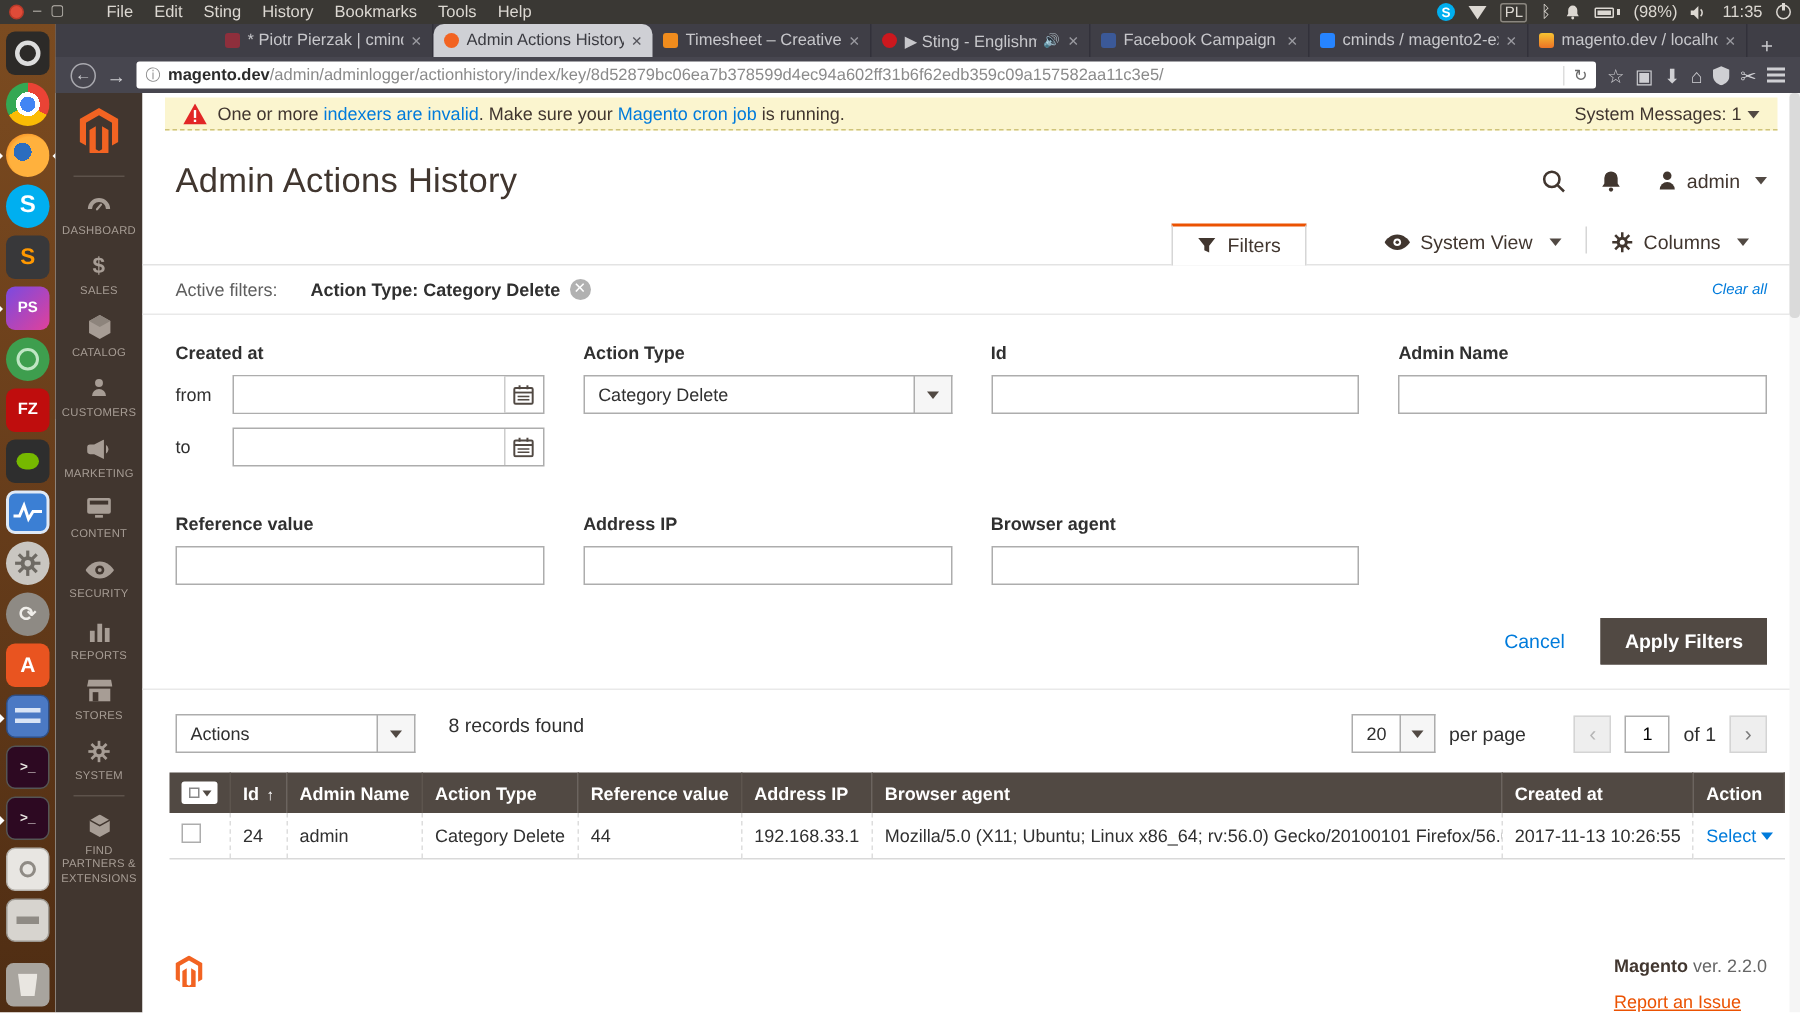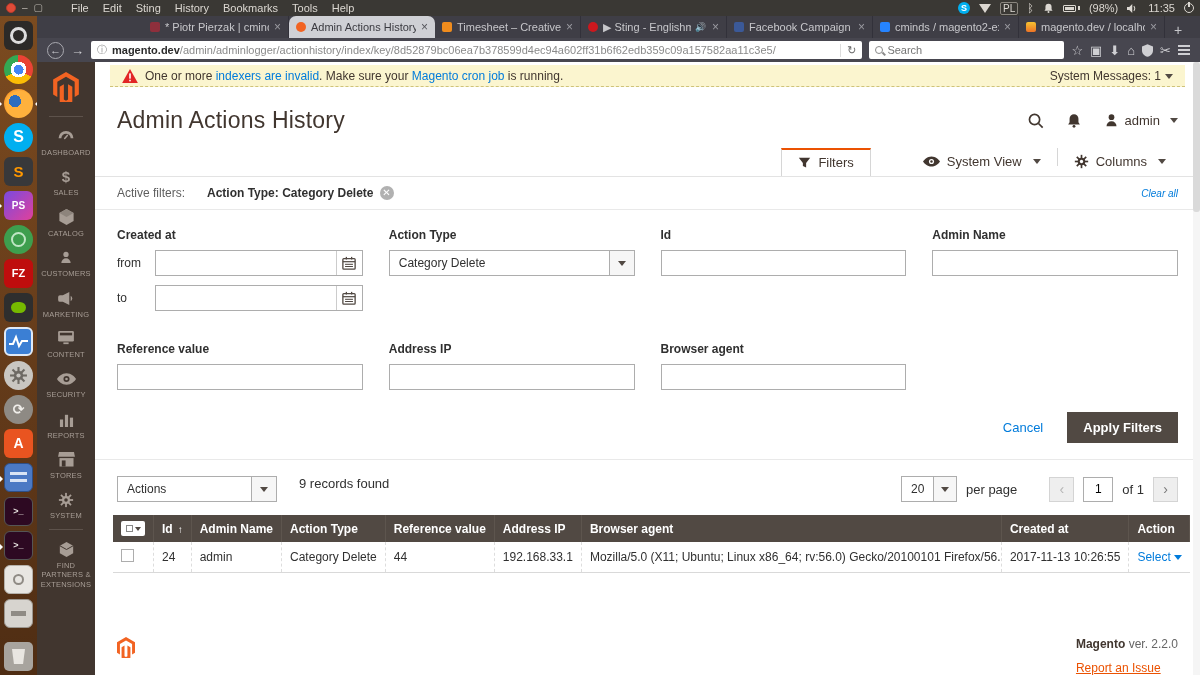--- a/index.html
+++ b/index.html
@@ -129,21 +129,21 @@
   .notice a { color:#007bdb; text-decoration:none; }
   .notice .sysmsg { margin-left:auto; color:#41362f; }
   .caret { display:inline-block; width:0; height:0; border-left:4px solid transparent; border-right:4px solid transparent;
     border-top:5px solid #514943; vertical-align:middle; margin-left:4px; }
 
   .page-header { display:flex; align-items:center; padding:20px 22px 0; }
   .page-title { font-size:23px; color:#41362f; font-weight:normal; letter-spacing:.2px; }
   .header-actions { margin-left:auto; display:flex; align-items:center; gap:22px; }
   .user-menu { display:flex; align-items:center; gap:6px; font-size:13px; color:#41362f; }
 
-  .grid-tabs { display:flex; justify-content:flex-end; align-items:flex-start; padding:0 18px; margin-top:14px;
+  .grid-tabs { display:flex; justify-content:flex-end; align-items:center; padding:0 18px; margin-top:14px;
     border-bottom:1px solid #e3e3e3; }
   .ftab { display:flex; align-items:center; gap:7px; background:#fff; border:1px solid #d6d6d6; border-bottom:none;
     border-top:2px solid #eb5202; padding:5px 16px 6px; font-size:13px; color:#41362f; margin-bottom:-1px; }
   .gt-item { display:flex; align-items:center; gap:7px; padding:6px 16px 7px; font-size:13px; color:#41362f; }
   .gt-sep { width:1px; height:18px; background:#d6d6d6; margin-bottom:5px; }
 
   .active-filters { display:flex; align-items:center; padding:9px 22px; border-bottom:1px solid #e9e9e9; font-size:12px; }
   .af-label { color:#5e5e5e; margin-right:22px; }
   .af-chip { font-weight:bold; color:#303030; display:flex; align-items:center; gap:6px; }
   .af-x { width:14px; height:14px; border-radius:50%; background:#b1b1b1; color:#fff; font-size:10px;
@@ -360,24 +360,20 @@
     </div>
 
     <div class="navbar">
       <span class="back-circle">←</span>
       <span class="nav-ico">→</span>
       <div class="urlbox">
         <span class="url-info">ⓘ</span>
         <span class="url-domain">magento.dev</span>
         <span class="url-path">/admin/adminlogger/actionhistory/index/key/8d52879bc06ea7b378599d4ec94a602ff31b6f62edb359c09a157582aa11c3e5/</span>
         <span class="url-reload">↻</span>
-      </div>
-      <div class="searchbox">
-        <span class="mag-small"></span>
-        <input type="text" placeholder="Search" style="">
       </div>
       <span class="nav-ico">☆</span>
       <span class="nav-ico">▣</span>
       <span class="nav-ico">⬇</span>
       <span class="nav-ico">⌂</span>
       <svg width="11" height="13" viewBox="0 0 14 16">
           <path d="M7 0l7 3v5c0 4-3 7-7 8-4-1-7-4-7-8V3z" fill="#cfcfd3"></path>
         </svg>
       <span class="nav-ico">✂</span>
       <span class="burger">
@@ -656,21 +652,21 @@
           <button class="apply-btn">Apply Filters</button>
         </div>
 
         <div class="grid-toolbar">
           <div class="mselect actions-sel">
             <span class="val">Actions</span>
             <span class="arr">
                 <span class="caret" style="margin-left:0"></span>
               </span>
           </div>
-          <span class="records">9 records found</span>
+          <span class="records">8 records found</span>
           <div class="pager">
             <div class="mselect perpage-sel">
               <span class="val">20</span>
               <span class="arr">
                   <span class="caret" style="margin-left:0"></span>
                 </span>
             </div>
             <span>per page</span>
             <span style="width:14px"></span>
             <span class="pgbtn prev">‹</span>

